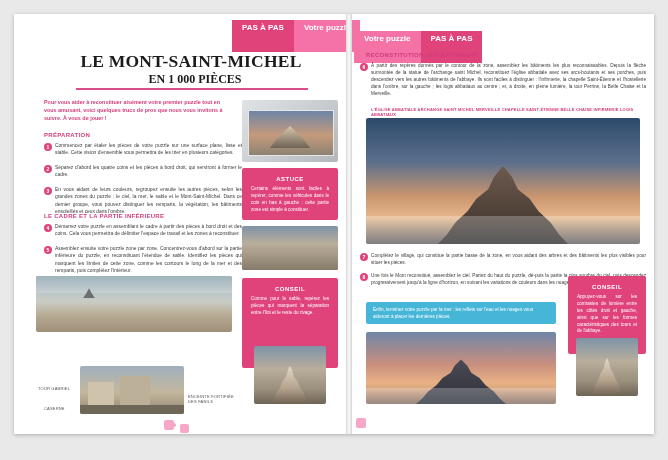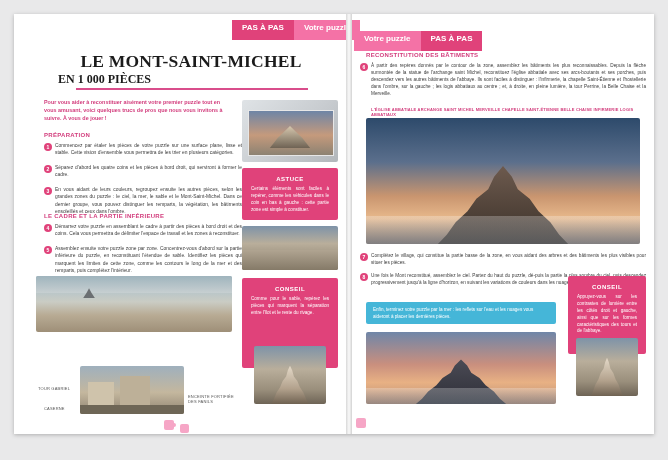--- a/index.html
+++ b/index.html
@@ -17,38 +17,38 @@
     position:absolute;left:14px;top:14px;width:640px;height:420px;
     background:#ffffff;
     box-shadow:0 1px 4px rgba(0,0,0,.25);
   }
   .gutter{
     position:absolute;left:332px;top:0;width:6px;height:420px;
     background:linear-gradient(to right,#d8d8d8,#f4f4f4 40%,#f4f4f4 60%,#d2d2d2);
   }
   .tabsL{position:absolute;top:6px;left:218px;height:16px;}
   .tabsR{position:absolute;top:6px;left:340px;height:16px;margin-top:11px;}
-  .tg{display:inline-block;height:20px;line-height:16px;padding:0 10px;font-size:8px;font-weight:bold;color:#fff;vertical-align:top;}
+  .tg{display:inline-block;height:32px;line-height:16px;padding:0 10px;font-size:8px;font-weight:bold;color:#fff;vertical-align:top;}
   .tg.a{background:#e0427a;}
   .tg.b{background:#f472a6;}
 
   
   .lp{position:absolute;left:0;top:0;width:392px;height:420px;}
   .rp{position:absolute;left:338px;top:0;width:302px;height:420px;}
 
   .title{
     position:absolute;left:52px;top:38px;width:250px;
     font-family:"Liberation Serif", serif;
     font-size:17.5px;font-weight:bold;color:#1b1b1b;letter-spacing:.2px;
     text-align:center;line-height:1.12;
   }
   .subtitle{
-    position:absolute;left:44px;top:58px;width:250px;
+    position:absolute;left:56px;top:58px;width:250px;
     font-family:"Liberation Serif", serif;
-    font-size:12px;font-weight:bold;color:#1b1b1b;
+    font-size:12px;font-weight:bold;color:#1b1b1b;text-align:center;
   }
   .rule{
     position:absolute;left:62px;top:74px;width:232px;height:2px;background:#d94d8b;
   }
   .intro{
     position:absolute;left:30px;top:84px;width:190px;
     font-size:5.4px;line-height:1.5;color:#d23c7c;font-weight:bold;
   }
   .sectionHead{
     position:absolute;font-size:6px;font-weight:bold;color:#d23c7c;letter-spacing:.3px;

